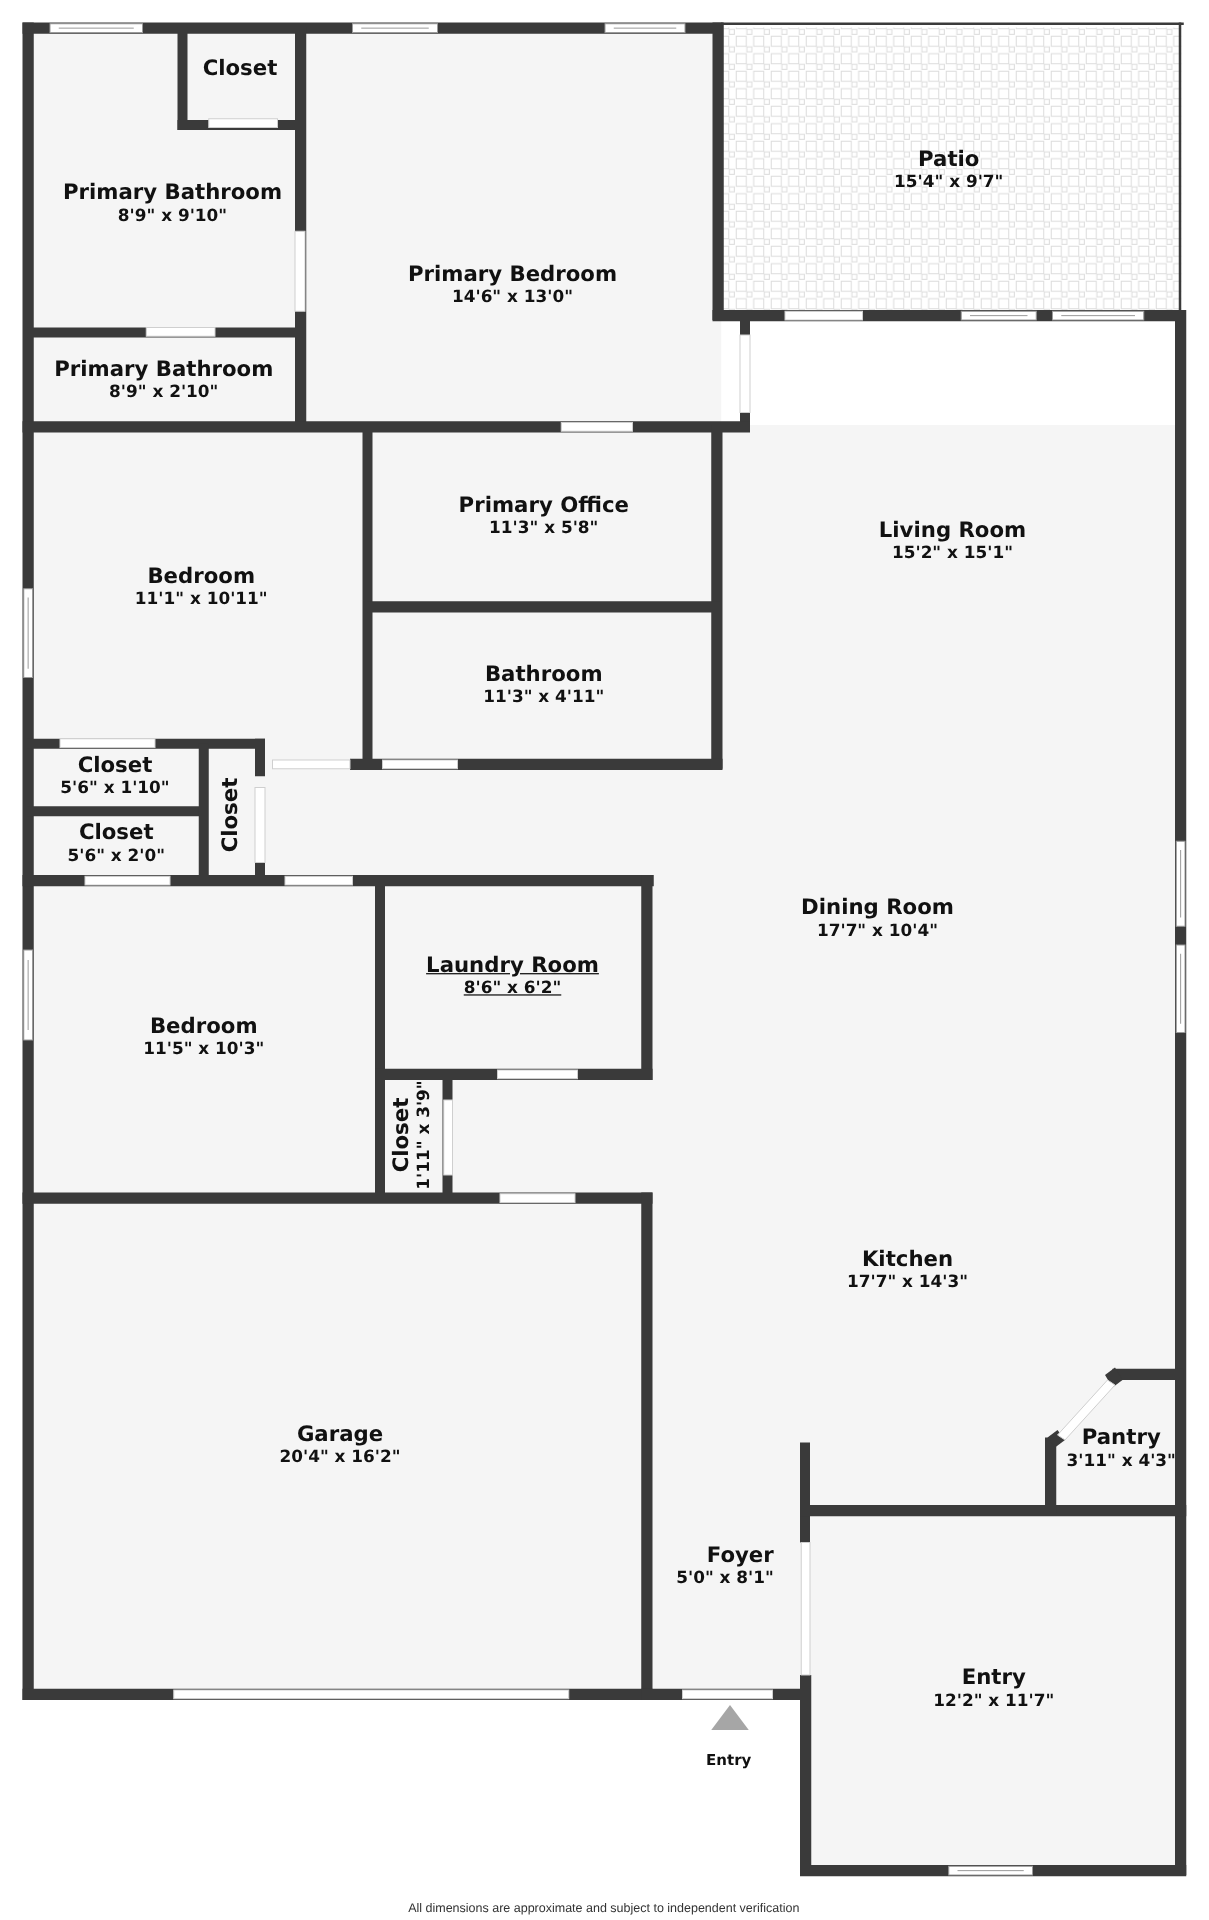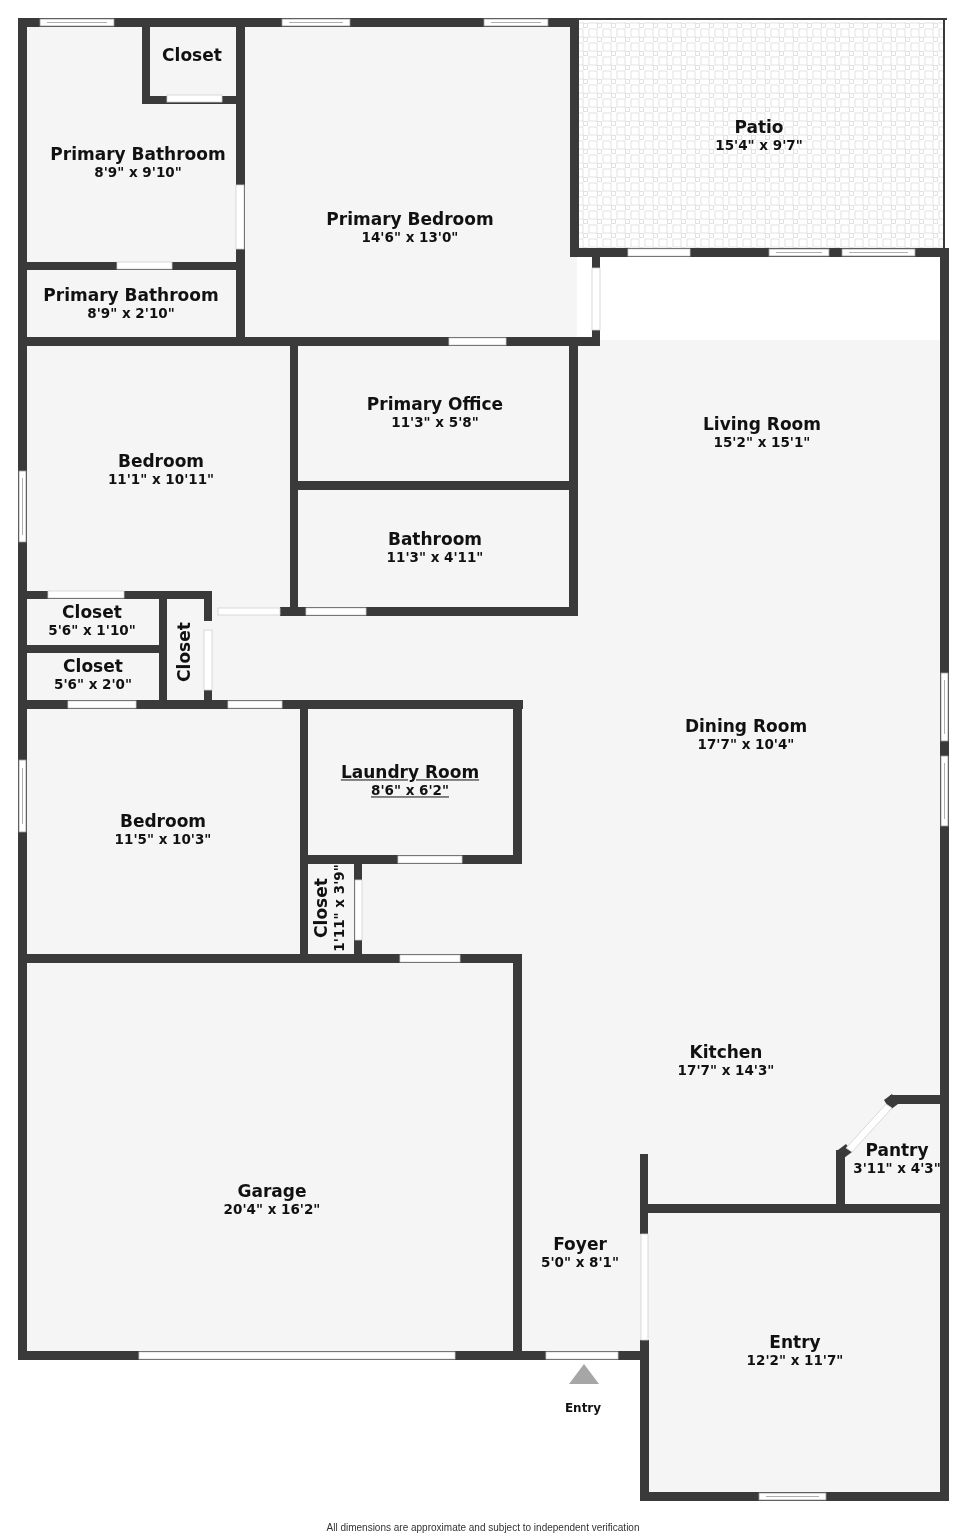--- a/index.html
+++ b/index.html
@@ -189,49 +189,49 @@
   <span class="nm">Closet</span>
   <span class="dm">5'6" x 1'10"</span>
 </div>
 <div class="lbl" style="left:93px; top:675px;">
   <span class="nm">Closet</span>
   <span class="dm">5'6" x 2'0"</span>
 </div>
 <div class="lbl vert" style="left:185px; top:652px;">
   <span class="nm">Closet</span>
 </div>
-<div class="lbl" style="left:746px; top:735px;">
+<div class="lbl" style="left:702px; top:735px;">
   <span class="nm">Dining Room</span>
   <span class="dm">17'7" x 10'4"</span>
 </div>
 <div class="lbl" style="left:410px; top:781px;text-decoration:underline;">
   <span class="nm">Laundry Room</span>
   <span class="dm">8'6" x 6'2"</span>
 </div>
 <div class="lbl" style="left:163px; top:830px;">
   <span class="nm">Bedroom</span>
   <span class="dm">11'5" x 10'3"</span>
 </div>
 <div class="lbl vert" style="left:330px; top:908px;">
   <span class="nm">Closet</span>
   <span class="dm">1'11" x 3'9"</span>
 </div>
-<div class="lbl" style="left:726px; top:1016px;margin-top:45px;">
+<div class="lbl" style="left:726px; top:1016px;">
   <span class="nm">Kitchen</span>
   <span class="dm">17'7" x 14'3"</span>
 </div>
 <div class="lbl" style="left:897px; top:1159px;">
   <span class="nm">Pantry</span>
   <span class="dm">3'11" x 4'3"</span>
 </div>
-<div class="lbl" style="left:272px; top:1156px;margin-top:44px;">
+<div class="lbl" style="left:272px; top:1156px;">
   <span class="nm">Garage</span>
   <span class="dm">20'4" x 16'2"</span>
 </div>
-<div class="lbl" style="left:580px; top:1253px;">
+<div class="lbl" style="left:580px; top:1253px;text-align:right;">
   <span class="nm">Foyer</span>
   <span class="dm">5'0" x 8'1"</span>
 </div>
 <div class="lbl" style="left:795px; top:1351px;">
   <span class="nm">Entry</span>
   <span class="dm">12'2" x 11'7"</span>
 </div>
 
 <div class="entry-arrow"></div>
 <div class="entry">Entry</div>

